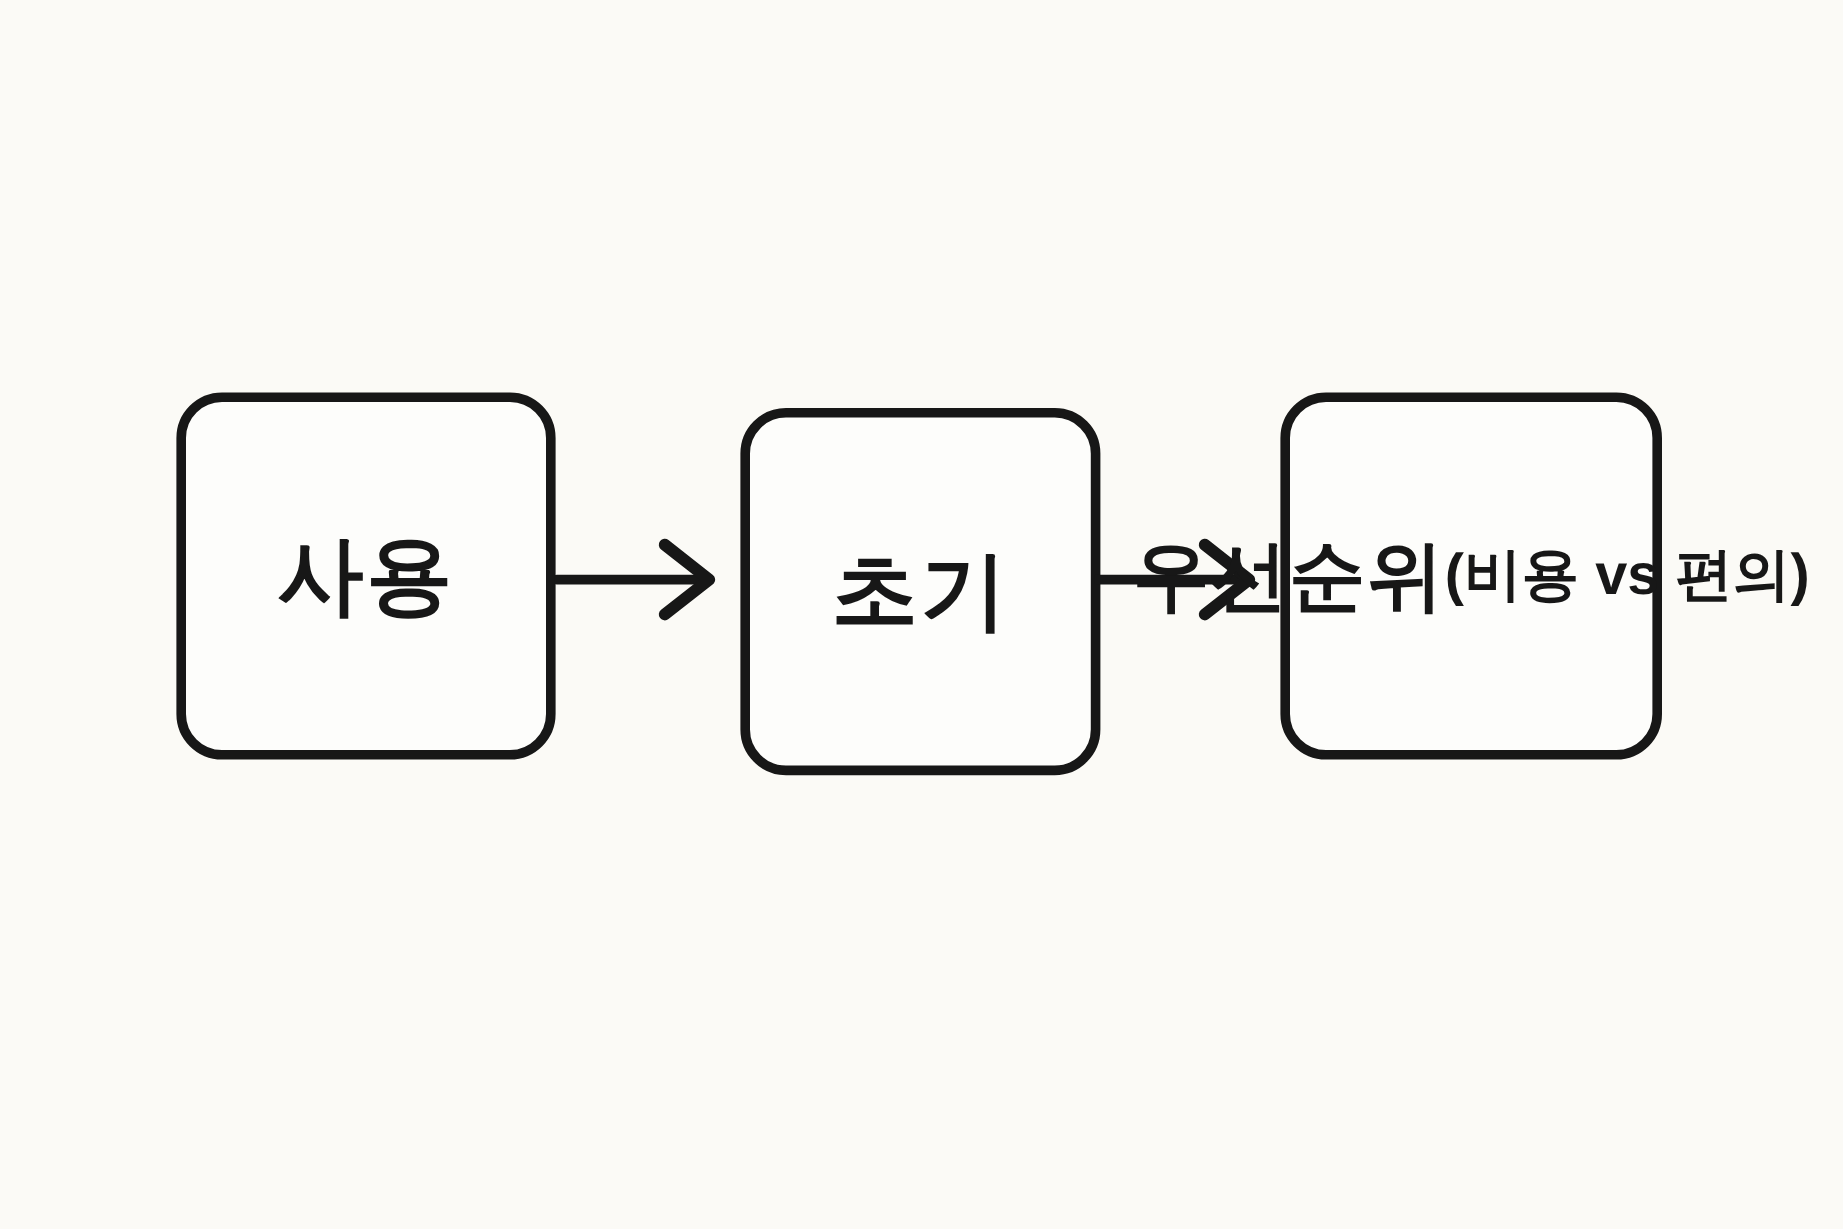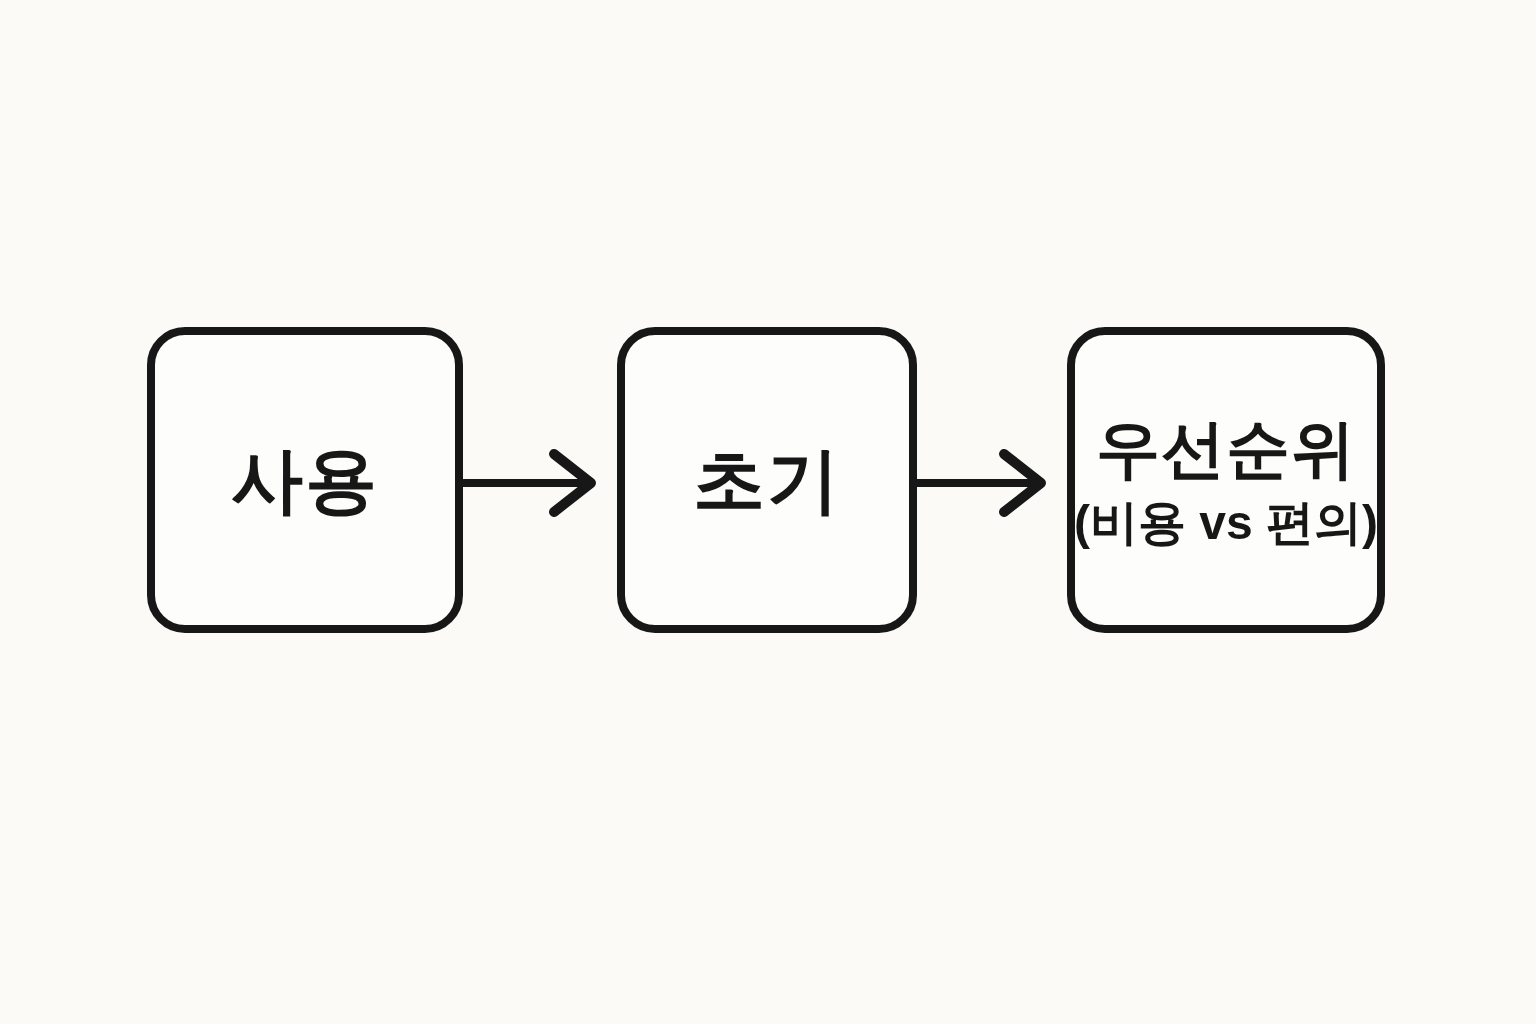--- a/index.html
+++ b/index.html
@@ -20,27 +20,26 @@
   }
   .node {
     position: absolute;
     top: 327px;
     height: 306px;
     box-sizing: border-box;
     background: var(--box-fill, #FDFDFB);
     border: 8px solid var(--ink, #171717);
     border-radius: 38px;
     display: flex;
-    flex-direction: column;
     align-items: center;
     justify-content: center;
     color: var(--ink, #171717);
   }
   .node-1 { left: 147px; width: 316px; }
-  .node-2 { left: 617px; width: 300px; }
+  .node-2 { left: 617px; width: 300px; margin-top: 13px; }
   .node-3 { left: 1067px; width: 318px; align-items: center; }
   .node-line {
     font-size: 72px;
     font-weight: 800;
     line-height: 104px;
     letter-spacing: 2px;
     white-space: nowrap;
   }
   .node-title {
     font-size: 64px;

